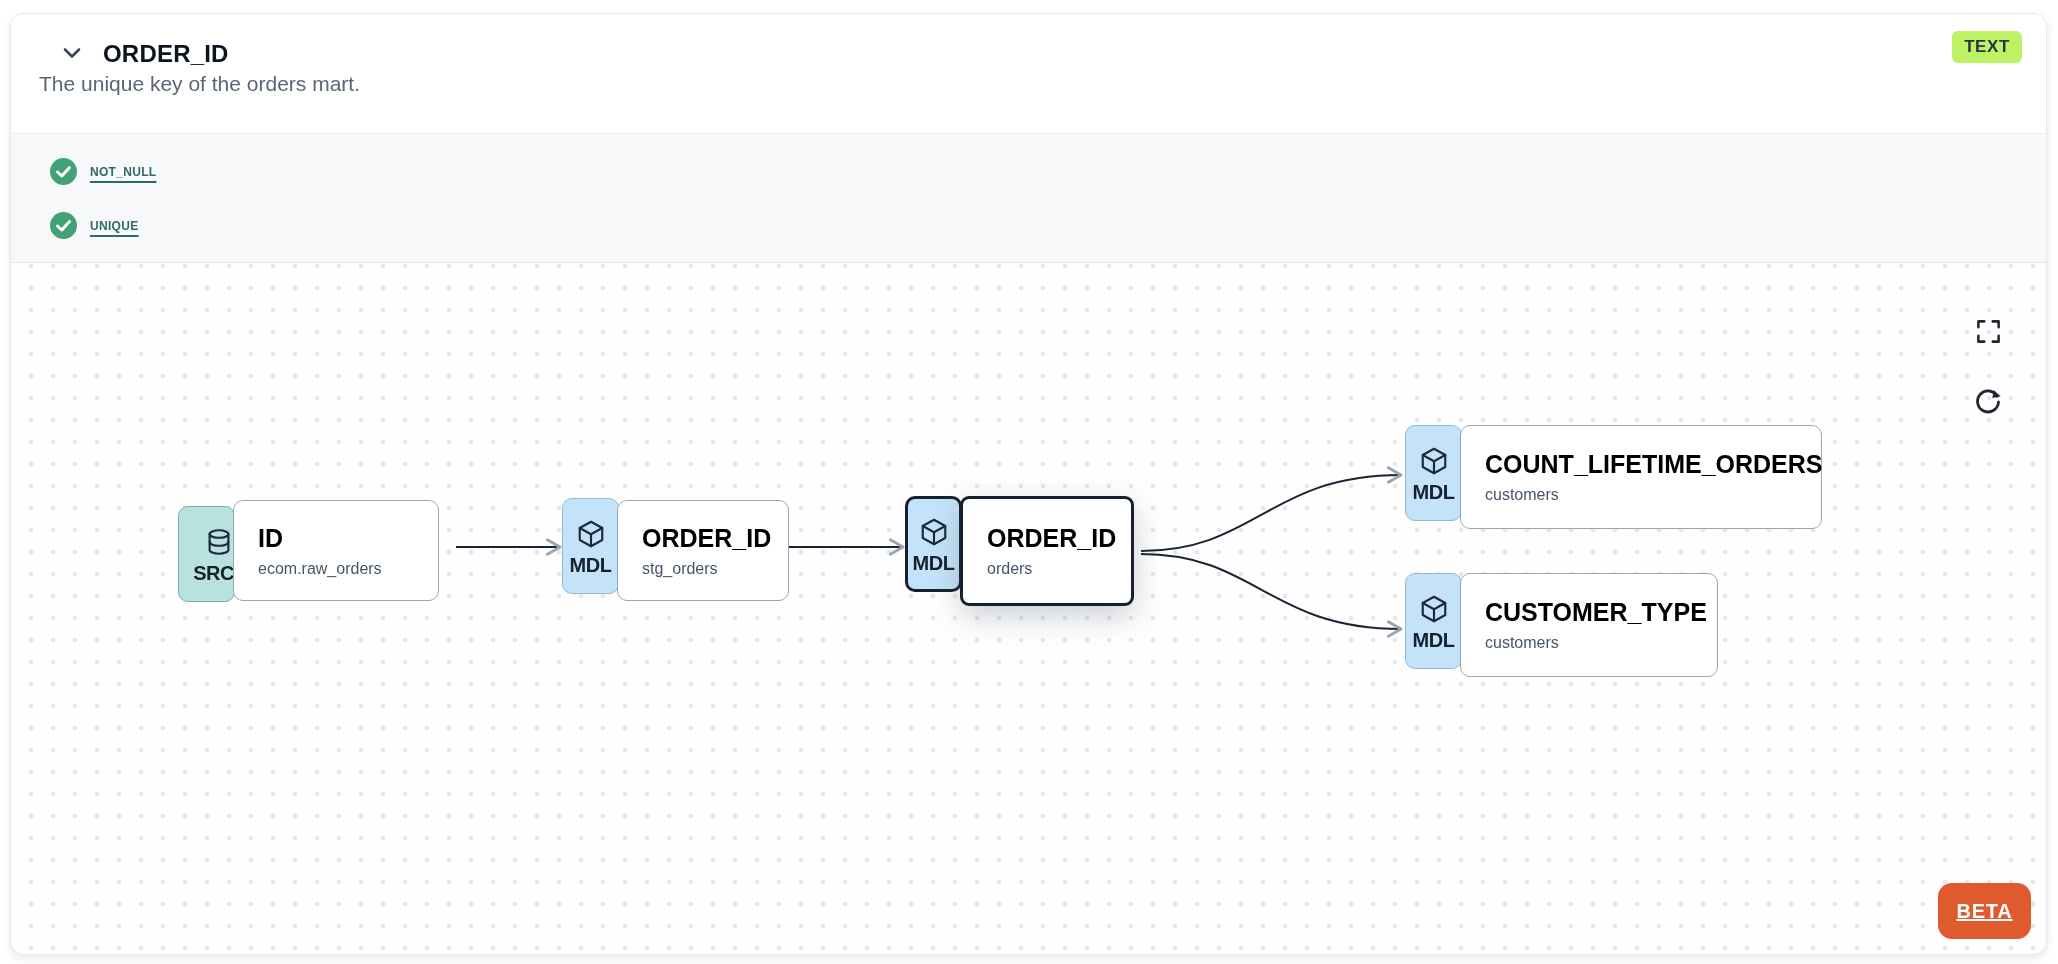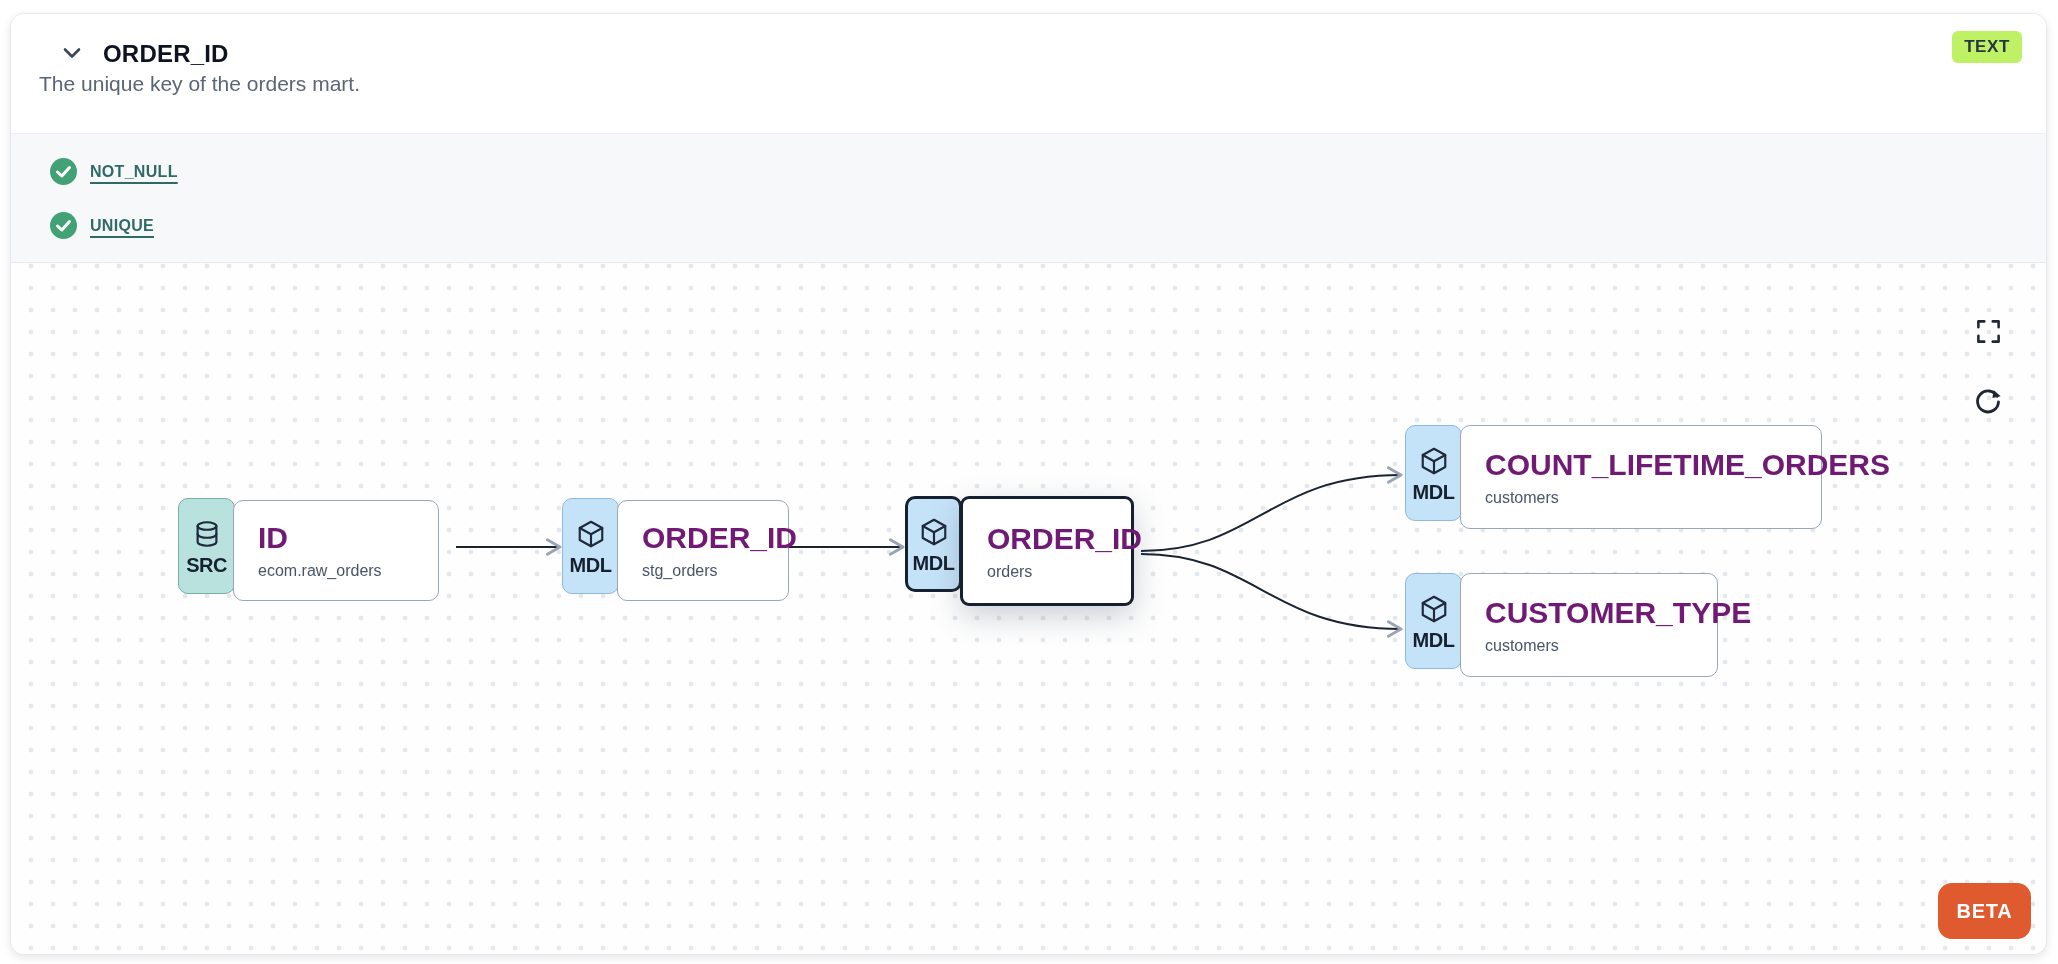--- a/index.html
+++ b/index.html
@@ -43,21 +43,21 @@
   }
   
   .tests {
     height: 130px; background: #f7f8fa;
     border-top: 1px solid #eef0f3; border-bottom: 1px solid #e5e8ec;
     padding: 24px 0 0 39px;
   }
   .test-row { display: flex; align-items: center; gap: 13px; margin-bottom: 27px; }
   .check { width: 27px; height: 27px; flex: 0 0 auto; display: block; }
   .test-link {
-    font-size: 16px; font-weight: 600; letter-spacing: 0.3px;
+    font-size: 12px; font-weight: 600; letter-spacing: 0.3px;
     color: #2e6b66; text-decoration: underline;
     text-underline-offset: 5px; text-decoration-thickness: 1.5px;
     cursor: pointer;
   }
   
   .canvas {
     position: relative; height: 691px; background: #fefefe;
     background-image: radial-gradient(circle, #e4e7ec 2px, transparent 2.7px);
     background-size: 22px 22px; background-position: 9px 14px;
   }
@@ -66,49 +66,49 @@
   .nbadge {
     position: absolute; left: 0; width: 57px; height: 96px;
     border-radius: 10px;
     display: flex; flex-direction: column; align-items: center; justify-content: center;
     gap: 1px; padding-top: 3px; z-index: 1;
   }
   .nbadge .blab {
     font-size: 20px; font-weight: 700; letter-spacing: -0.5px; color: #16202e;
   }
   .nbadge svg { width: 30px; height: 30px; }
-  .badge-src { background: #b9e2de; border: 1px solid #79aea8; top: 0; }
+  .badge-src { background: #b9e2de; border: 1px solid #79aea8; top: 8px; align-items: flex-end; }
   .badge-mdl { background: #c5e3f8; border: 1px solid #8fb9dc; top: 0; }
   .ncard {
     position: absolute; left: 55px;
     background: #ffffff;
     border: 1px solid #9aa7b8; border-radius: 10px;
     display: flex; flex-direction: column; justify-content: center;
     padding: 0 24px; gap: 7px; z-index: 2;
   }
-  .ncard .ttl { font-size: 30px; font-weight: 600; color: #701a75; white-space: nowrap; }
+  .ncard .ttl { font-size: 25px; font-weight: 600; color: #000000; white-space: nowrap; }
   .ncard .sub { font-size: 16px; color: #475569; white-space: nowrap; }
   .node.sel .nbadge { border: 3px solid #17202e; top: 7px; }
   .node.sel .ncard {
     border: 3.5px solid #17202e; border-radius: 9px;
     box-shadow: 0 10px 30px rgba(71,85,105,0.28);
   }
   
   .ctrl-btn {
     position: absolute; width: 46px; height: 46px; left: 1954px;
     background: transparent; border: none; border-radius: 8px;
     display: flex; align-items: center; justify-content: center;
     color: #1f2733; cursor: pointer;
   }
   .beta-badge {
     position: absolute; left: 1927px; top: 620px;
     width: 93px; height: 56px; border-radius: 14px;
     background: #e05a30; color: #ffffff;
     font-size: 20px; font-weight: 800; letter-spacing: 0.8px;
-    display: flex; align-items: center; justify-content: center;
+    display: flex; align-items: center; justify-content: center; text-decoration: underline;
   }
 </style>
 </head>
 <body>
 
 <div class="panel">
 
   <div class="hdr">
     <div class="hdr-row">
       <button class="chev-btn">

